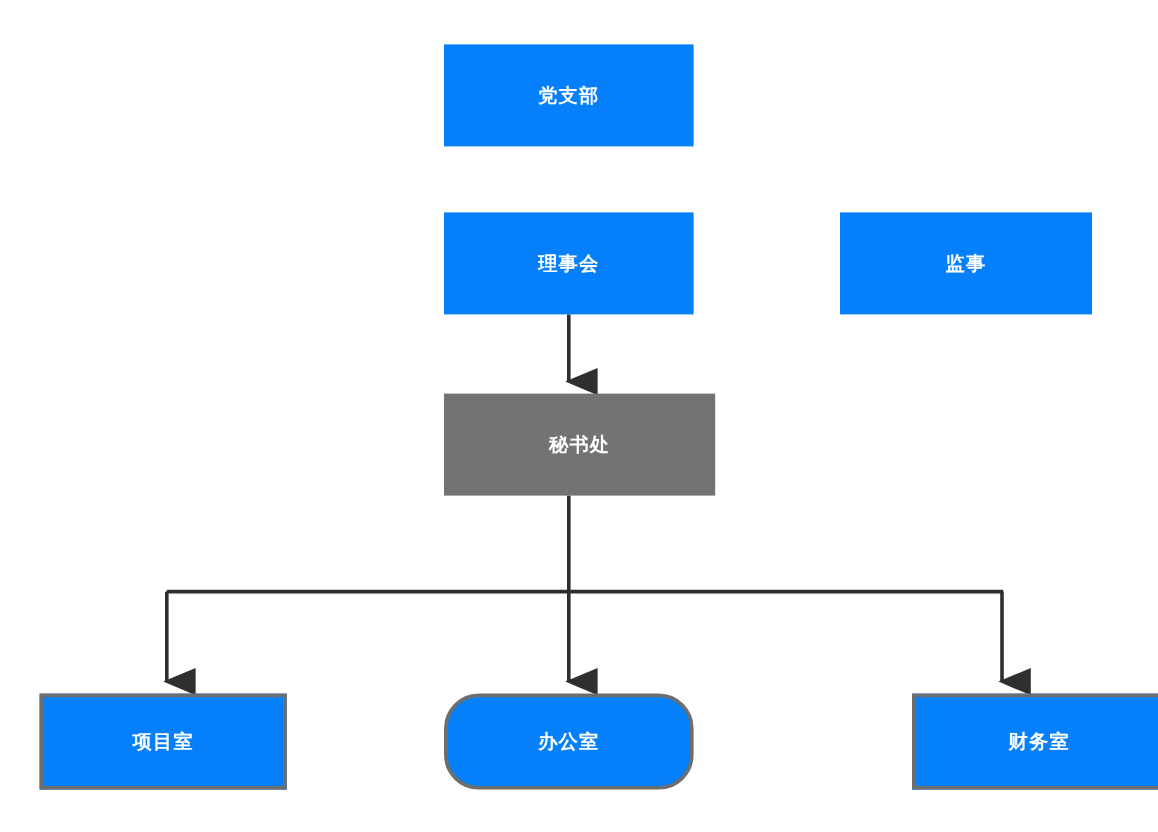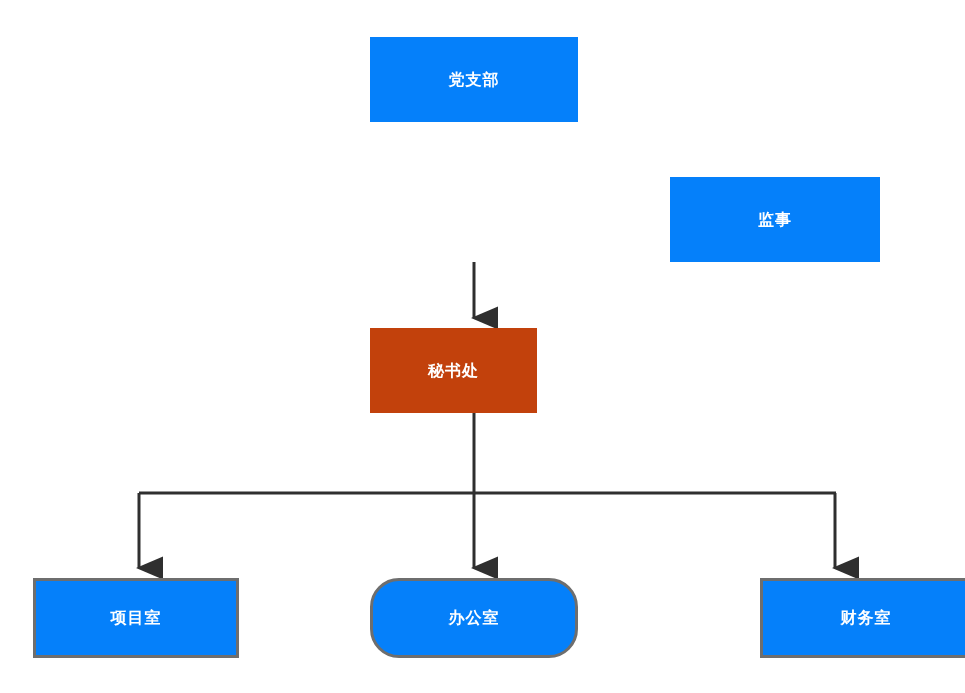--- a/index.html
+++ b/index.html
@@ -78,26 +78,29 @@
 
     <g>
       <line x1="835" y1="493" x2="835" y2="568" stroke="#2f2f2f" stroke-width="3" marker-end="url(#arrowhead)"></line>
     </g>
   </svg>
 
   <div class="node" style="left: 370px; top: 37px; width: 208px; height: 85px; background: rgb(5, 128, 250); color: rgb(255, 255, 255);">
     <span class="node-label">党支部</span>
   </div>
 
+  <div class="node" style="left: 370px; top: 177px; width: 208px; height: 85px; background: rgb(5, 128, 250); color: rgb(255, 255, 255);">
+    <span class="node-label">理事会</span>
+  </div>
 
-  <div class="node" style="left: 670px; top: 177px; width: 210px; height: 85px; background: rgb(5, 128, 250); color: rgb(255, 255, 255);">
+  <div class="node" style="left: 700px; top: 177px; width: 210px; height: 85px; background: rgb(5, 128, 250); color: rgb(255, 255, 255);">
     <span class="node-label">监事</span>
   </div>
 
-  <div class="node" style="left: 370px; top: 328px; width: 167px; height: 85px; background: #c2410c; color: rgb(255, 255, 255);">
+  <div class="node" style="left: 370px; top: 328px; width: 226px; height: 85px; background: #737373; color: rgb(255, 255, 255);">
     <span class="node-label">秘书处</span>
   </div>
 
   <div class="node bordered" style="left: 33px; top: 578px; width: 206px; height: 80px; background: rgb(5, 128, 250); color: rgb(255, 255, 255); border-color: rgb(110, 110, 110);">
     <span class="node-label">项目室</span>
   </div>
 
   <div class="node bordered" style="left: 370px; top: 578px; width: 208px; height: 80px; background: rgb(5, 128, 250); color: rgb(255, 255, 255); border-color: rgb(110, 110, 110); border-radius: 29px;">
     <span class="node-label">办公室</span>
   </div>

